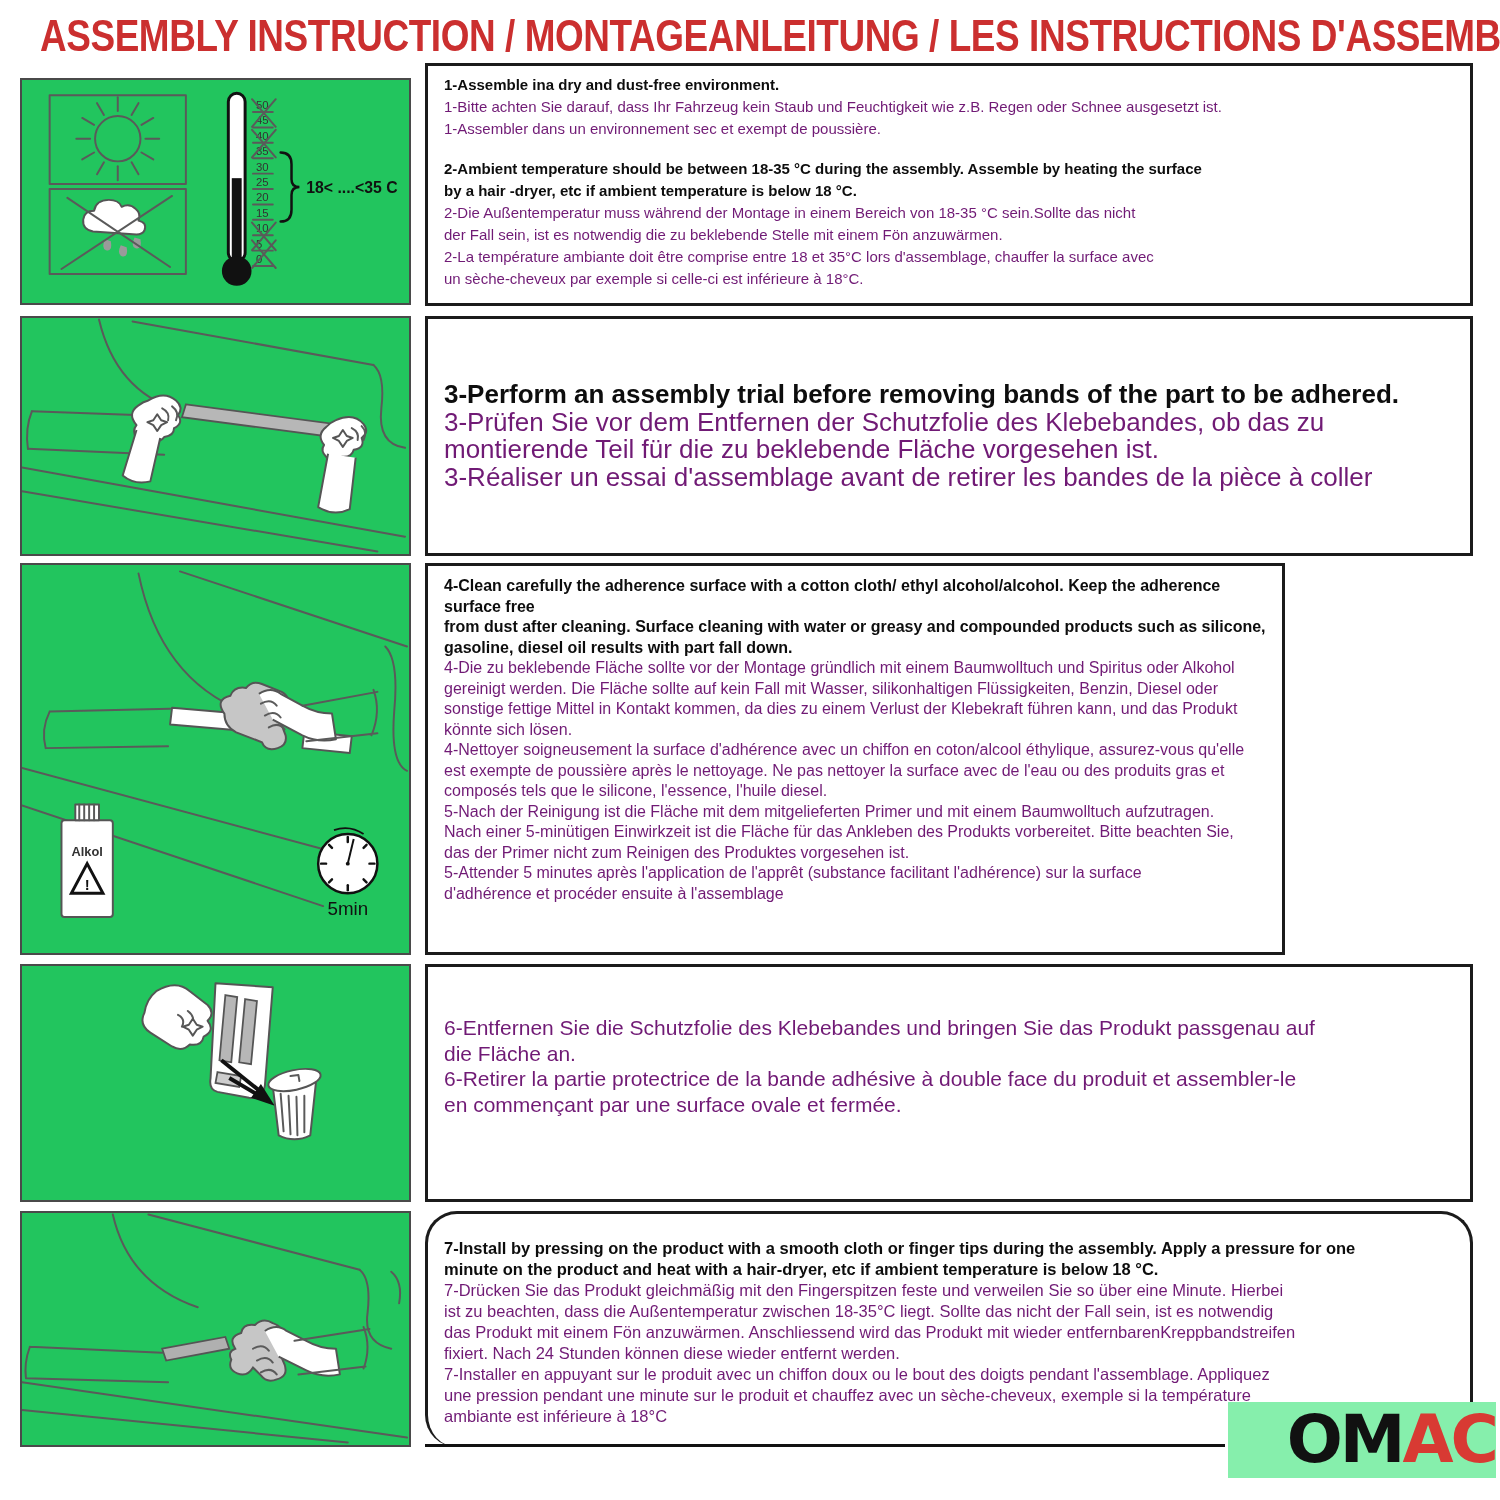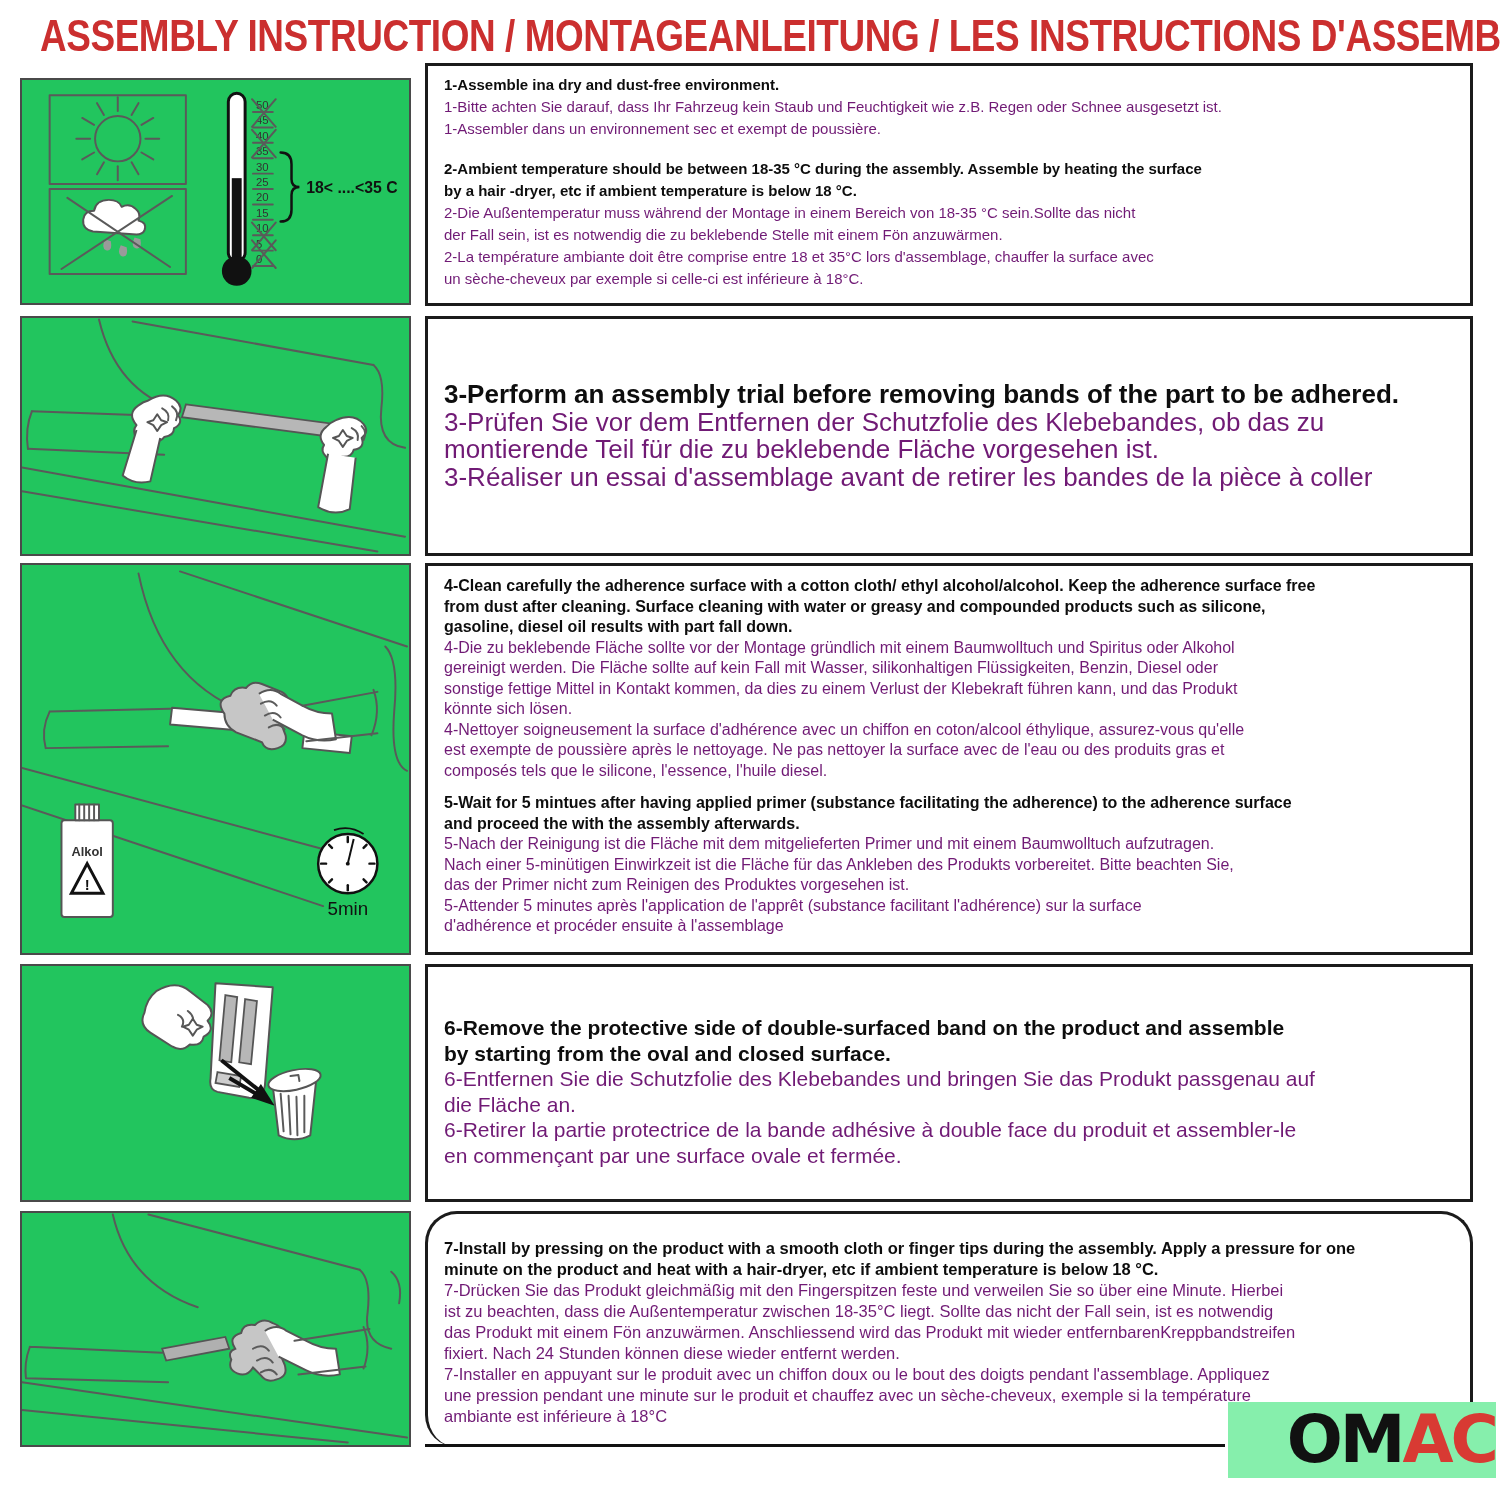--- a/index.html
+++ b/index.html
@@ -189,33 +189,31 @@
           <line x1="349" y1="281" x2="346" y2="284" class="lnk"></line>
         <line x1="311" y1="319" x2="314" y2="316" class="lnk"></line>
           <line x1="349" y1="319" x2="346" y2="316" class="lnk"></line>
         <line x1="330" y1="300" x2="336" y2="275" stroke="#111" stroke-width="2"></line>
         <circle cx="330" cy="300" r="2" fill="#111"></circle>
         <path d="M316,266 A34,34 0 0 1 346,270" fill="none" stroke="#111" stroke-width="1.8"></path>
         <text x="330" y="352" font-size="19" fill="#111" text-anchor="middle">5min</text>
       </g>
     </svg>
   </div>
-  <div class="abs text-box fs3" style="left:425px;top:563px;width:1048px;height:392px;padding-top:10px;">
+  <div class="abs text-box fs3" style="left:425px;top:563px;width:860px;height:392px;padding-top:10px;">
     <p class="para b">4-Clean carefully the adherence surface with a cotton cloth/ ethyl alcohol/alcohol. Keep the adherence surface free
 from dust after cleaning. Surface cleaning with water or greasy and compounded products such as silicone,
 gasoline, diesel oil results with part fall down.</p>
     <p class="para r">4-Die zu beklebende Fläche sollte vor der Montage gründlich mit einem Baumwolltuch und Spiritus oder Alkohol
 gereinigt werden. Die Fläche sollte auf kein Fall mit Wasser, silikonhaltigen Flüssigkeiten, Benzin, Diesel oder
 sonstige fettige Mittel in Kontakt kommen, da dies zu einem Verlust der Klebekraft führen kann, und das Produkt
 könnte sich lösen.
 4-Nettoyer soigneusement la surface d'adhérence avec un chiffon en coton/alcool éthylique, assurez-vous qu'elle
 est exempte de poussière après le nettoyage. Ne pas nettoyer la surface avec de l'eau ou des produits gras et
 composés tels que le silicone, l'essence, l'huile diesel.</p>
-    <p class="para b gap3">5-Wait for 5 mintues after having applied primer (substance facilitating the adherence) to the adherence surface
-and proceed the with the assembly afterwards.</p>
     <p class="para r">5-Nach der Reinigung ist die Fläche mit dem mitgelieferten Primer und mit einem Baumwolltuch aufzutragen.
 Nach einer 5-minütigen Einwirkzeit ist die Fläche für das Ankleben des Produkts vorbereitet. Bitte beachten Sie,
 das der Primer nicht zum Reinigen des Produktes vorgesehen ist.
 5-Attender 5 minutes après l'application de l'apprêt (substance facilitant l'adhérence) sur la surface
 d'adhérence et procéder ensuite à l'assemblage</p>
   </div>
 
   <div class="abs illus-box" style="left:20px;top:964px;width:391px;height:238px;">
     <svg viewBox="0 0 391 233" width="386" height="233">
       <g>
@@ -239,22 +237,20 @@
         <ellipse cx="276" cy="114" rx="27" ry="10" class="wh" transform="rotate(-12 276 114)"></ellipse>
         <path d="M272,110 l8,-1 1,6" class="ln"></path>
         <line x1="262" y1="128" x2="265" y2="166" class="ln"></line>
           <line x1="270" y1="130" x2="272" y2="169" class="ln"></line>
         <line x1="278" y1="131" x2="279" y2="170" class="ln"></line>
           <line x1="286" y1="130" x2="286" y2="167" class="ln"></line>
       </g>
     </svg>
   </div>
   <div class="abs text-box fs4" style="left:425px;top:964px;width:1048px;height:238px;padding-top:48px;">
-    <p class="para b">6-Remove the protective side of double-surfaced band on the product and assemble
-by starting from the oval and closed surface.</p>
     <p class="para r">6-Entfernen Sie die Schutzfolie des Klebebandes und bringen Sie das Produkt passgenau auf
 die Fläche an.
 6-Retirer la partie protectrice de la bande adhésive à double face du produit et assembler-le
 en commençant par une surface ovale et fermée.</p>
   </div>
 
   <div class="abs illus-box" style="left:20px;top:1211px;width:391px;height:236px;">
     <svg viewBox="0 0 391 231" width="386" height="231">
       <path d="M92,0 Q108,70 178,94" class="ln"></path>
       <path d="M128,0 L342,56" class="ln"></path>

